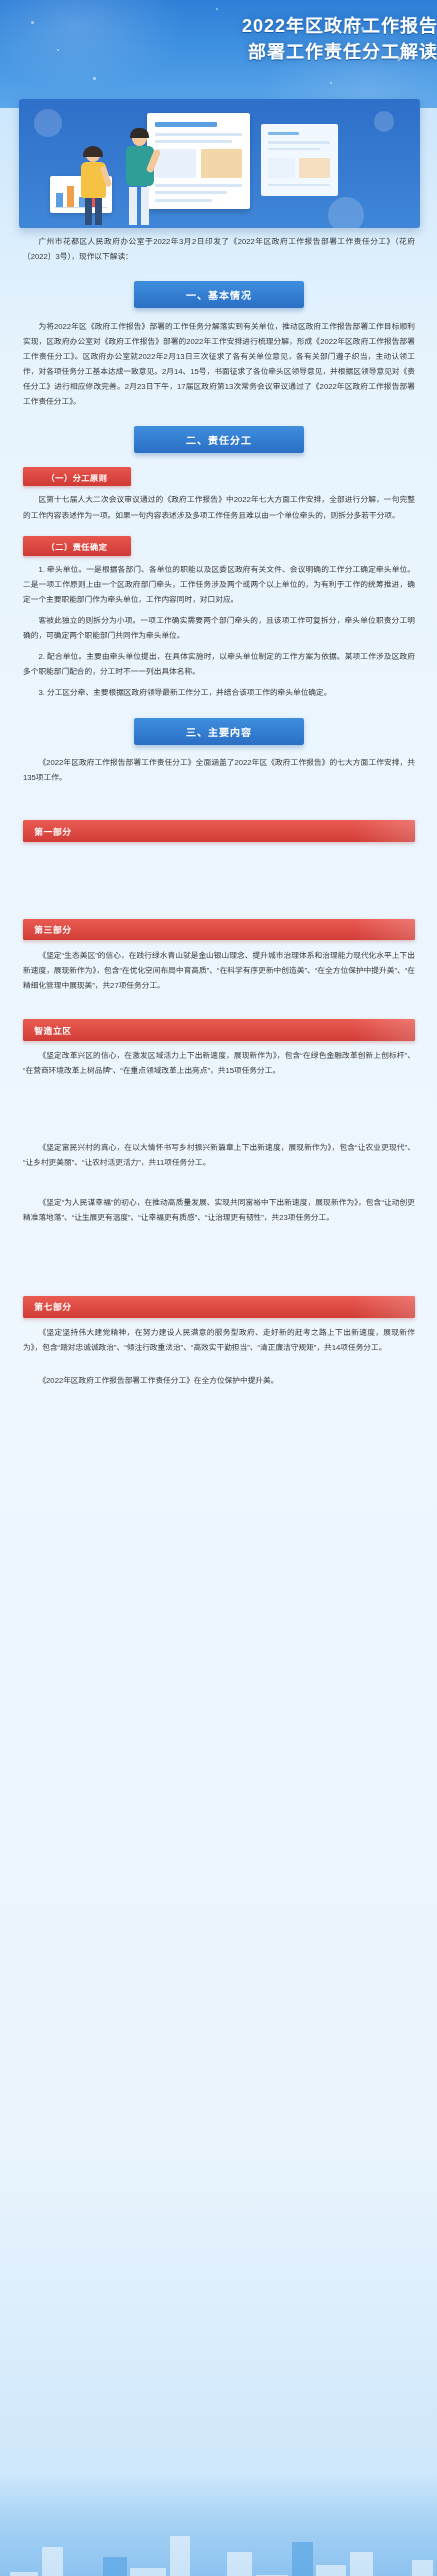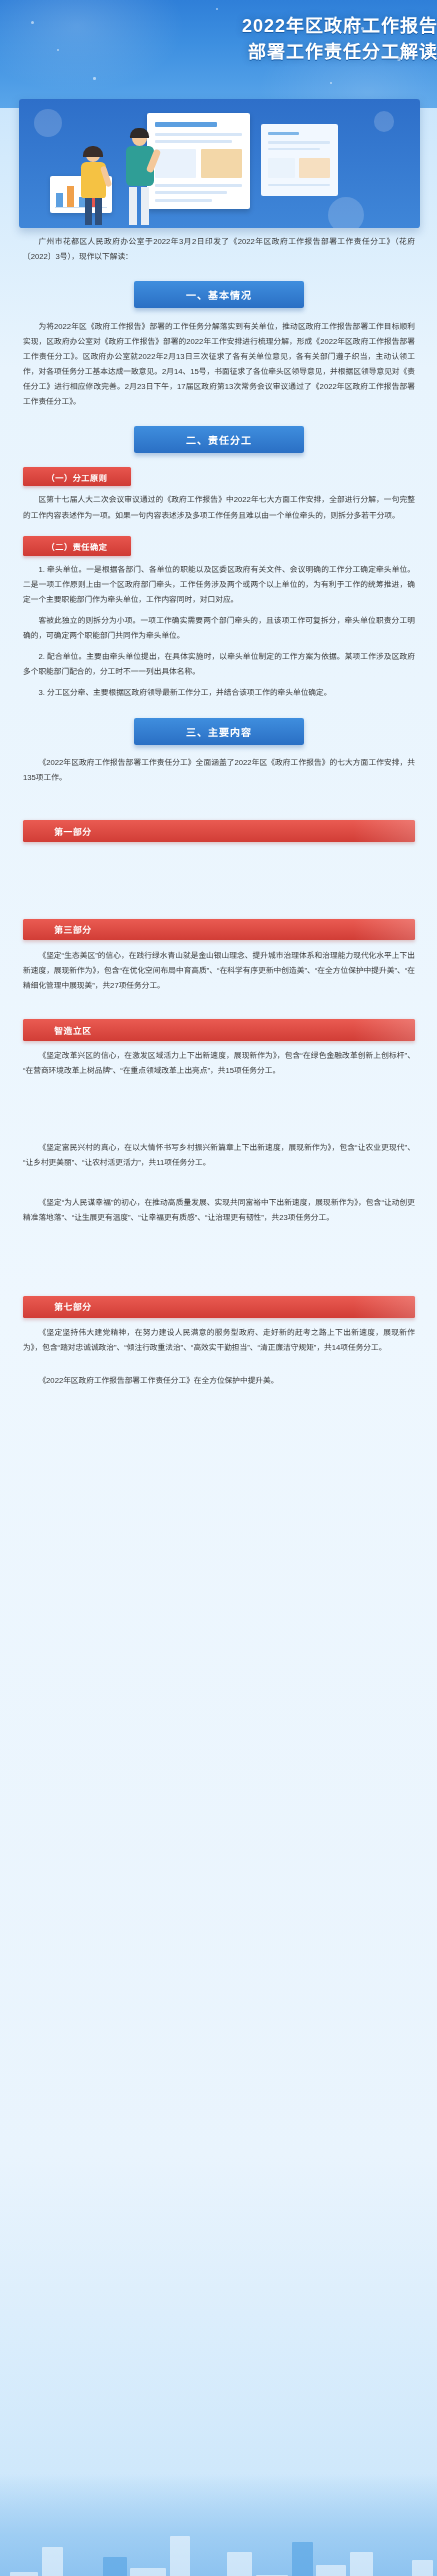--- a/index.html
+++ b/index.html
@@ -159,21 +159,20 @@
     display: flex;
     align-items: center;
     box-shadow: 0 1.5px 3.6px rgba(175,50,45,.25);
   }
   .part-bar .label {
     color: #ffffff;
     font-size: 8.8px;
     font-weight: bold;
     letter-spacing: 0.5px;
     padding-left: 11.3px;
-    margin-left: 20px;
   }
   .part-bar::after {
     content: "";
     position: absolute;
     right: 0; top: 0;
     width: 62px; height: 21.6px;
     background: linear-gradient(90deg, rgba(255,255,255,0), rgba(255,255,255,.18));
     border-radius: 0 1.5px 1.5px 0;
   }
 

